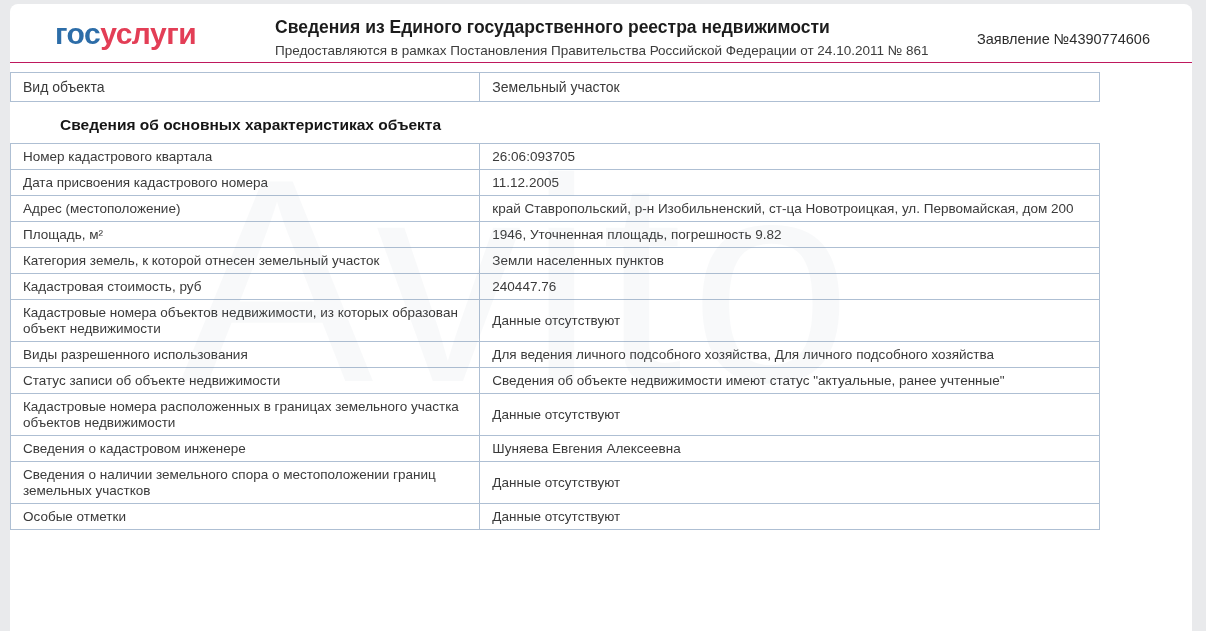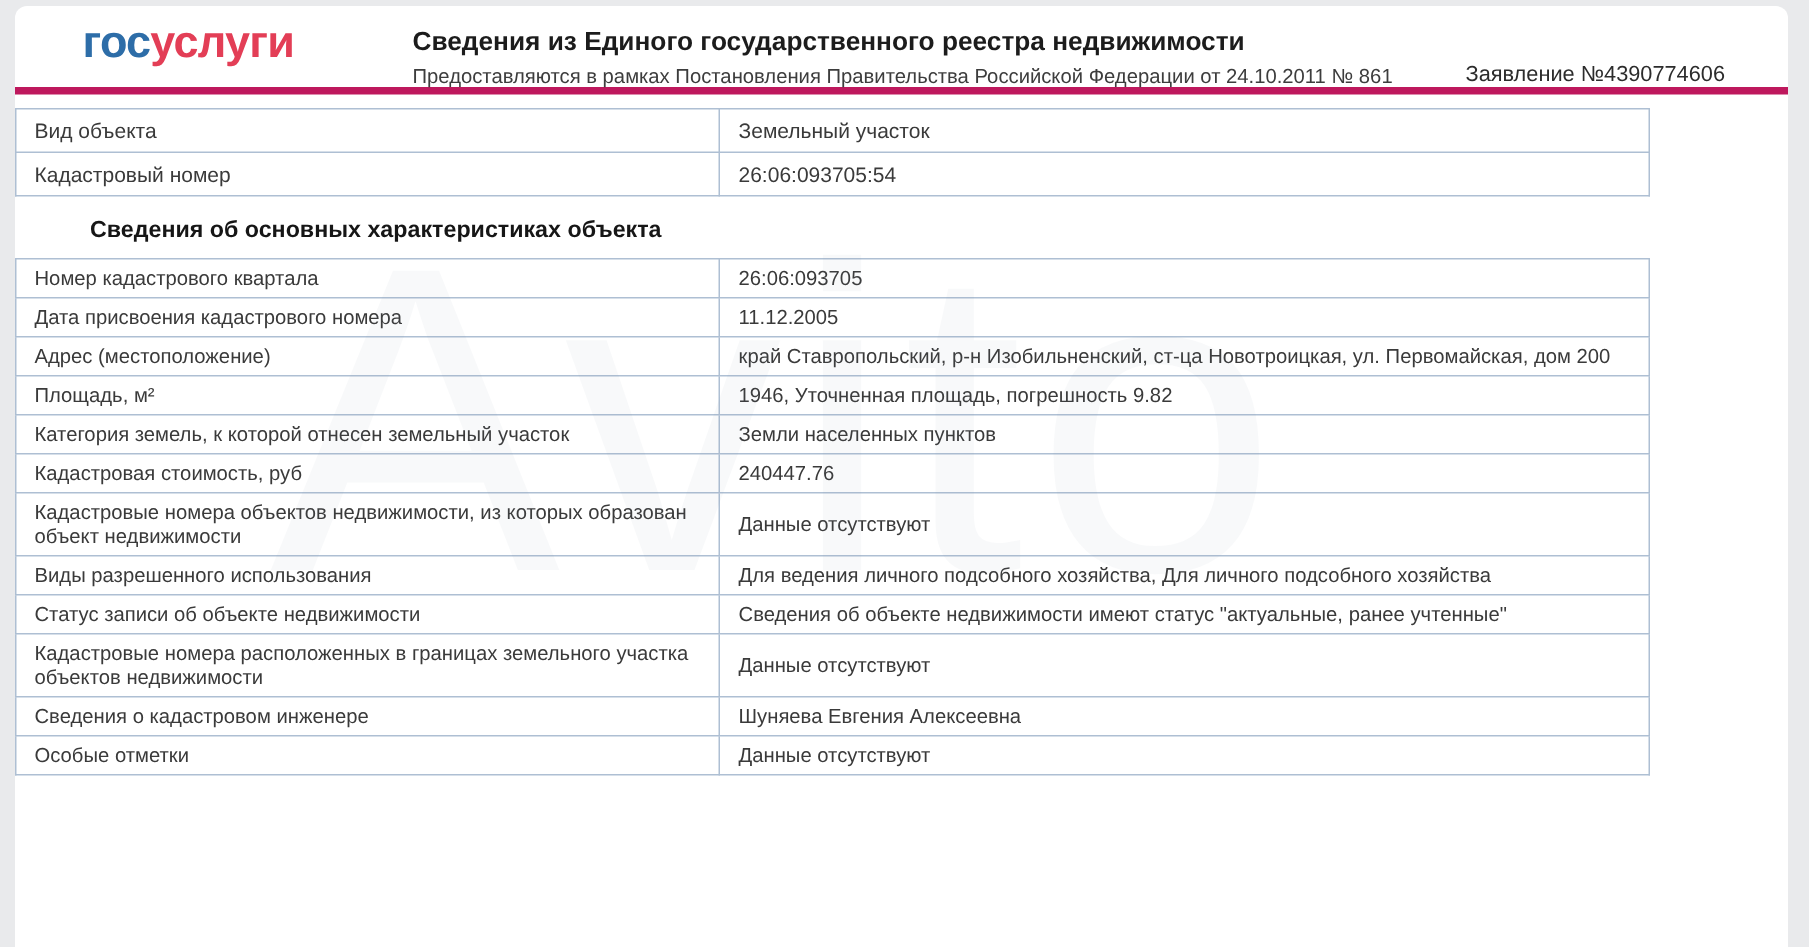--- a/index.html
+++ b/index.html
@@ -14,24 +14,24 @@
     position: absolute;
     left: 10px; top: 4px;
     width: 1182px; height: 700px;
     background: #ffffff;
     border-radius: 8px 8px 0 0;
     overflow: hidden;
   }
   
   .doc-header {
     display: flex;
-    align-items: flex-end;
+    align-items: center;
     padding: 0 42px 0 45px;
     height: 59px;
-    border-bottom: 5px solid #be185d;
+    border-bottom: 1px solid #be185d;
   }
   .logo {
     font-weight: bold;
     font-size: 30px;
     letter-spacing: -0.5px;
     line-height: 59px;
     width: 182px;
     flex: 0 0 auto;
     white-space: nowrap;
   }
@@ -116,24 +116,20 @@
     </div>
     <div class="application-number">Заявление №4390774606</div>
   </div>
 
   <table class="tbl" id="object-table">
     <tbody id="object-table-body">
         <tr>
           <td class="label-cell">Вид объекта</td>
           <td class="value-cell">Земельный участок</td>
         </tr>
-        <tr>
-          <td class="label-cell">Кадастровый номер</td>
-          <td class="value-cell">26:06:093705:54</td>
-        </tr>
       </tbody>
   </table>
 
   <h2 class="section-heading">Сведения об основных характеристиках объекта</h2>
 
   <table class="tbl" id="main-table">
     <tbody id="main-table-body">
         <tr>
           <td class="label-cell">Номер кадастрового квартала</td>
           <td class="value-cell">26:06:093705</td>
@@ -172,19 +168,23 @@
         </tr>
         <tr>
           <td class="label-cell">Кадастровые номера расположенных в границах земельного участка объектов недвижимости</td>
           <td class="value-cell">Данные отсутствуют</td>
         </tr>
         <tr>
           <td class="label-cell">Сведения о кадастровом инженере</td>
           <td class="value-cell">Шуняева Евгения Алексеевна</td>
         </tr>
         <tr>
+          <td class="label-cell">Сведения о наличии земельного спора о местоположении границ земельных участков</td>
+          <td class="value-cell">Данные отсутствуют</td>
+        </tr>
+        <tr>
           <td class="label-cell">Особые отметки</td>
           <td class="value-cell">Данные отсутствуют</td>
         </tr>
       </tbody>
   </table>
 
 </div>
 
 </body></html>

